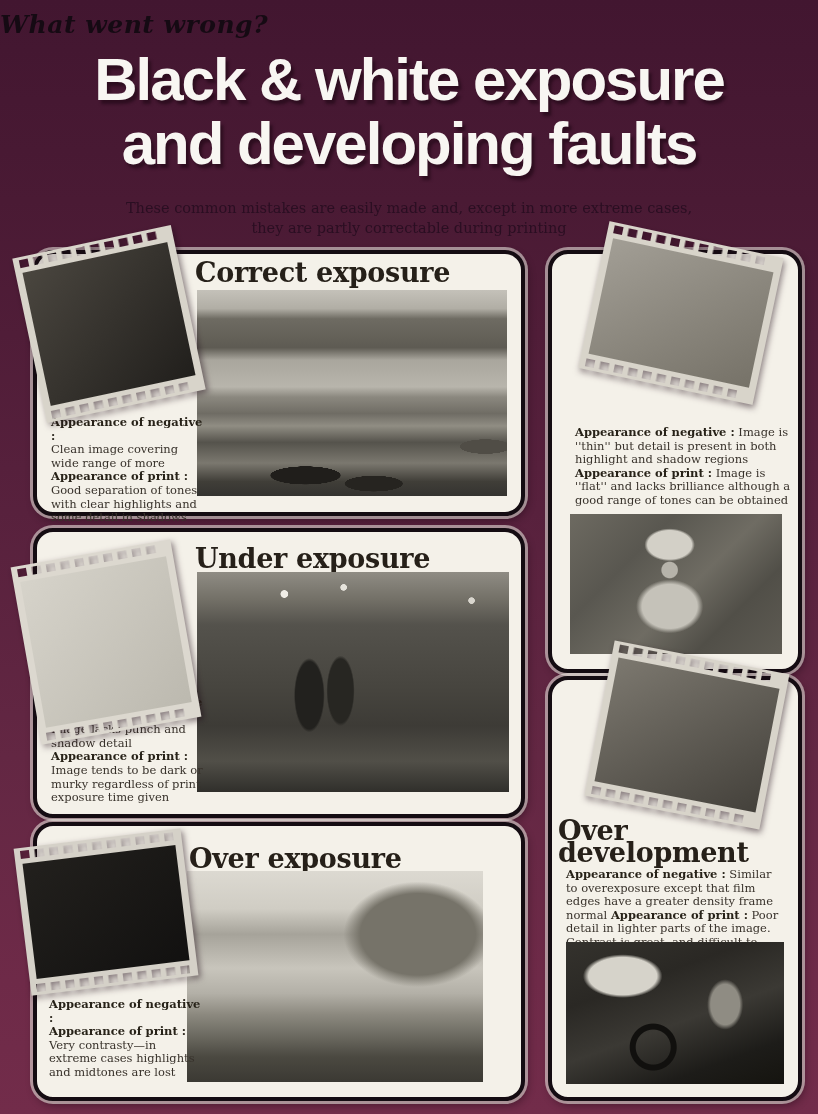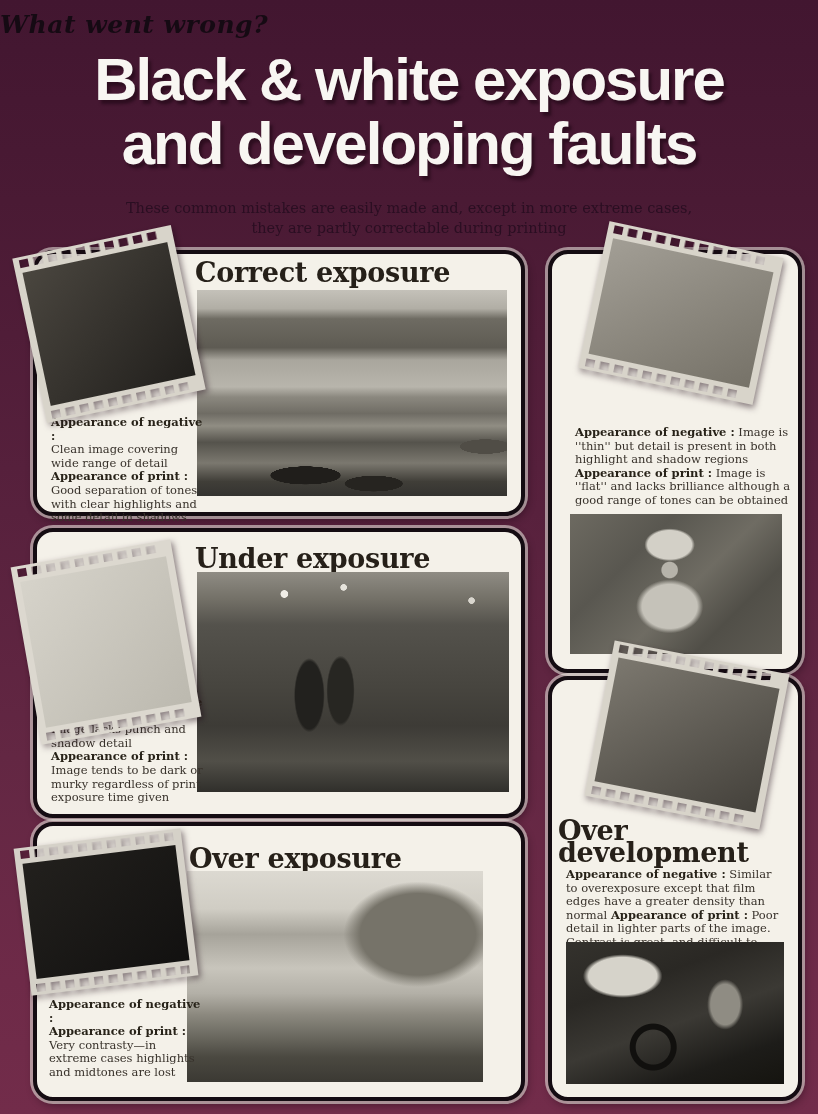--- a/index.html
+++ b/index.html
@@ -64,21 +64,21 @@
 
   <h1 class="title"><span>Black &amp; white exposure</span><br><span>and developing faults</span></h1>
 
   <p class="intro"><span>These common mistakes are easily made and, except in more extreme cases,</span><br><span>they are partly correctable during printing</span></p>
 
   <section class="panel" style="left:33px;top:250px;width:484px;height:258px;">
     <h2 style="left:158px;top:8px;">Correct exposure</h2>
     <div class="photo ph-correct" style="left:160px;top:36px;width:310px;height:206px;"></div>
     <p class="caption stacked" style="left:14px;top:162px;width:152px;">
       <span class="lbl">Appearance of negative :</span>
-      <span class="txt">Clean image covering wide range of detail</span>
+      <span class="txt">Clean image covering wide range of more</span>
       <span class="lbl">Appearance of print :</span>
       <span class="txt">Good separation of tones with clear highlights and some detail in shadows</span>
     </p>
   </section>
 
   <section class="panel" style="left:33px;top:528px;width:484px;height:282px;">
     <h2 style="left:158px;top:16px;">Under exposure</h2>
     <div class="photo ph-underexp" style="left:160px;top:40px;width:312px;height:220px;"></div>
     <p class="caption stacked" style="left:14px;top:164px;width:154px;">
       <span class="lbl">Appearance of negative :</span>
@@ -105,21 +105,21 @@
       <span class="lbl">Appearance of print :</span>
       <span class="txt">Image is ''flat'' and lacks brilliance although a good range of tones can be obtained</span>
     </p>
     <div class="photo ph-underdev" style="left:18px;top:260px;width:212px;height:140px;"></div>
   </section>
 
   <section class="panel" style="left:548px;top:676px;width:246px;height:417px;">
     <h2 style="left:6px;top:140px;width:180px;">Over development</h2>
     <p class="caption" style="left:14px;top:188px;width:218px;">
       <span class="lbl">Appearance of negative :</span>
-      <span class="txt">Similar to overexposure except that film edges have a greater density than normal</span>
+      <span class="txt">Similar to overexposure except that film edges have a greater density frame normal</span>
       <span class="lbl">Appearance of print :</span>
       <span class="txt">Poor detail in lighter parts of the image. Contrast is great, and difficult to print</span>
     </p>
     <div class="photo ph-overdev" style="left:14px;top:262px;width:218px;height:142px;"></div>
   </section>
 
   <div class="neg" style="left:28px;top:240px;width:162px;height:168px;transform:rotate(-12deg);">
       <svg width="162" height="168" viewBox="0 0 162 168">
         <defs>
           <linearGradient id="negg0" x1="0" y1="0" x2="1" y2="1">

